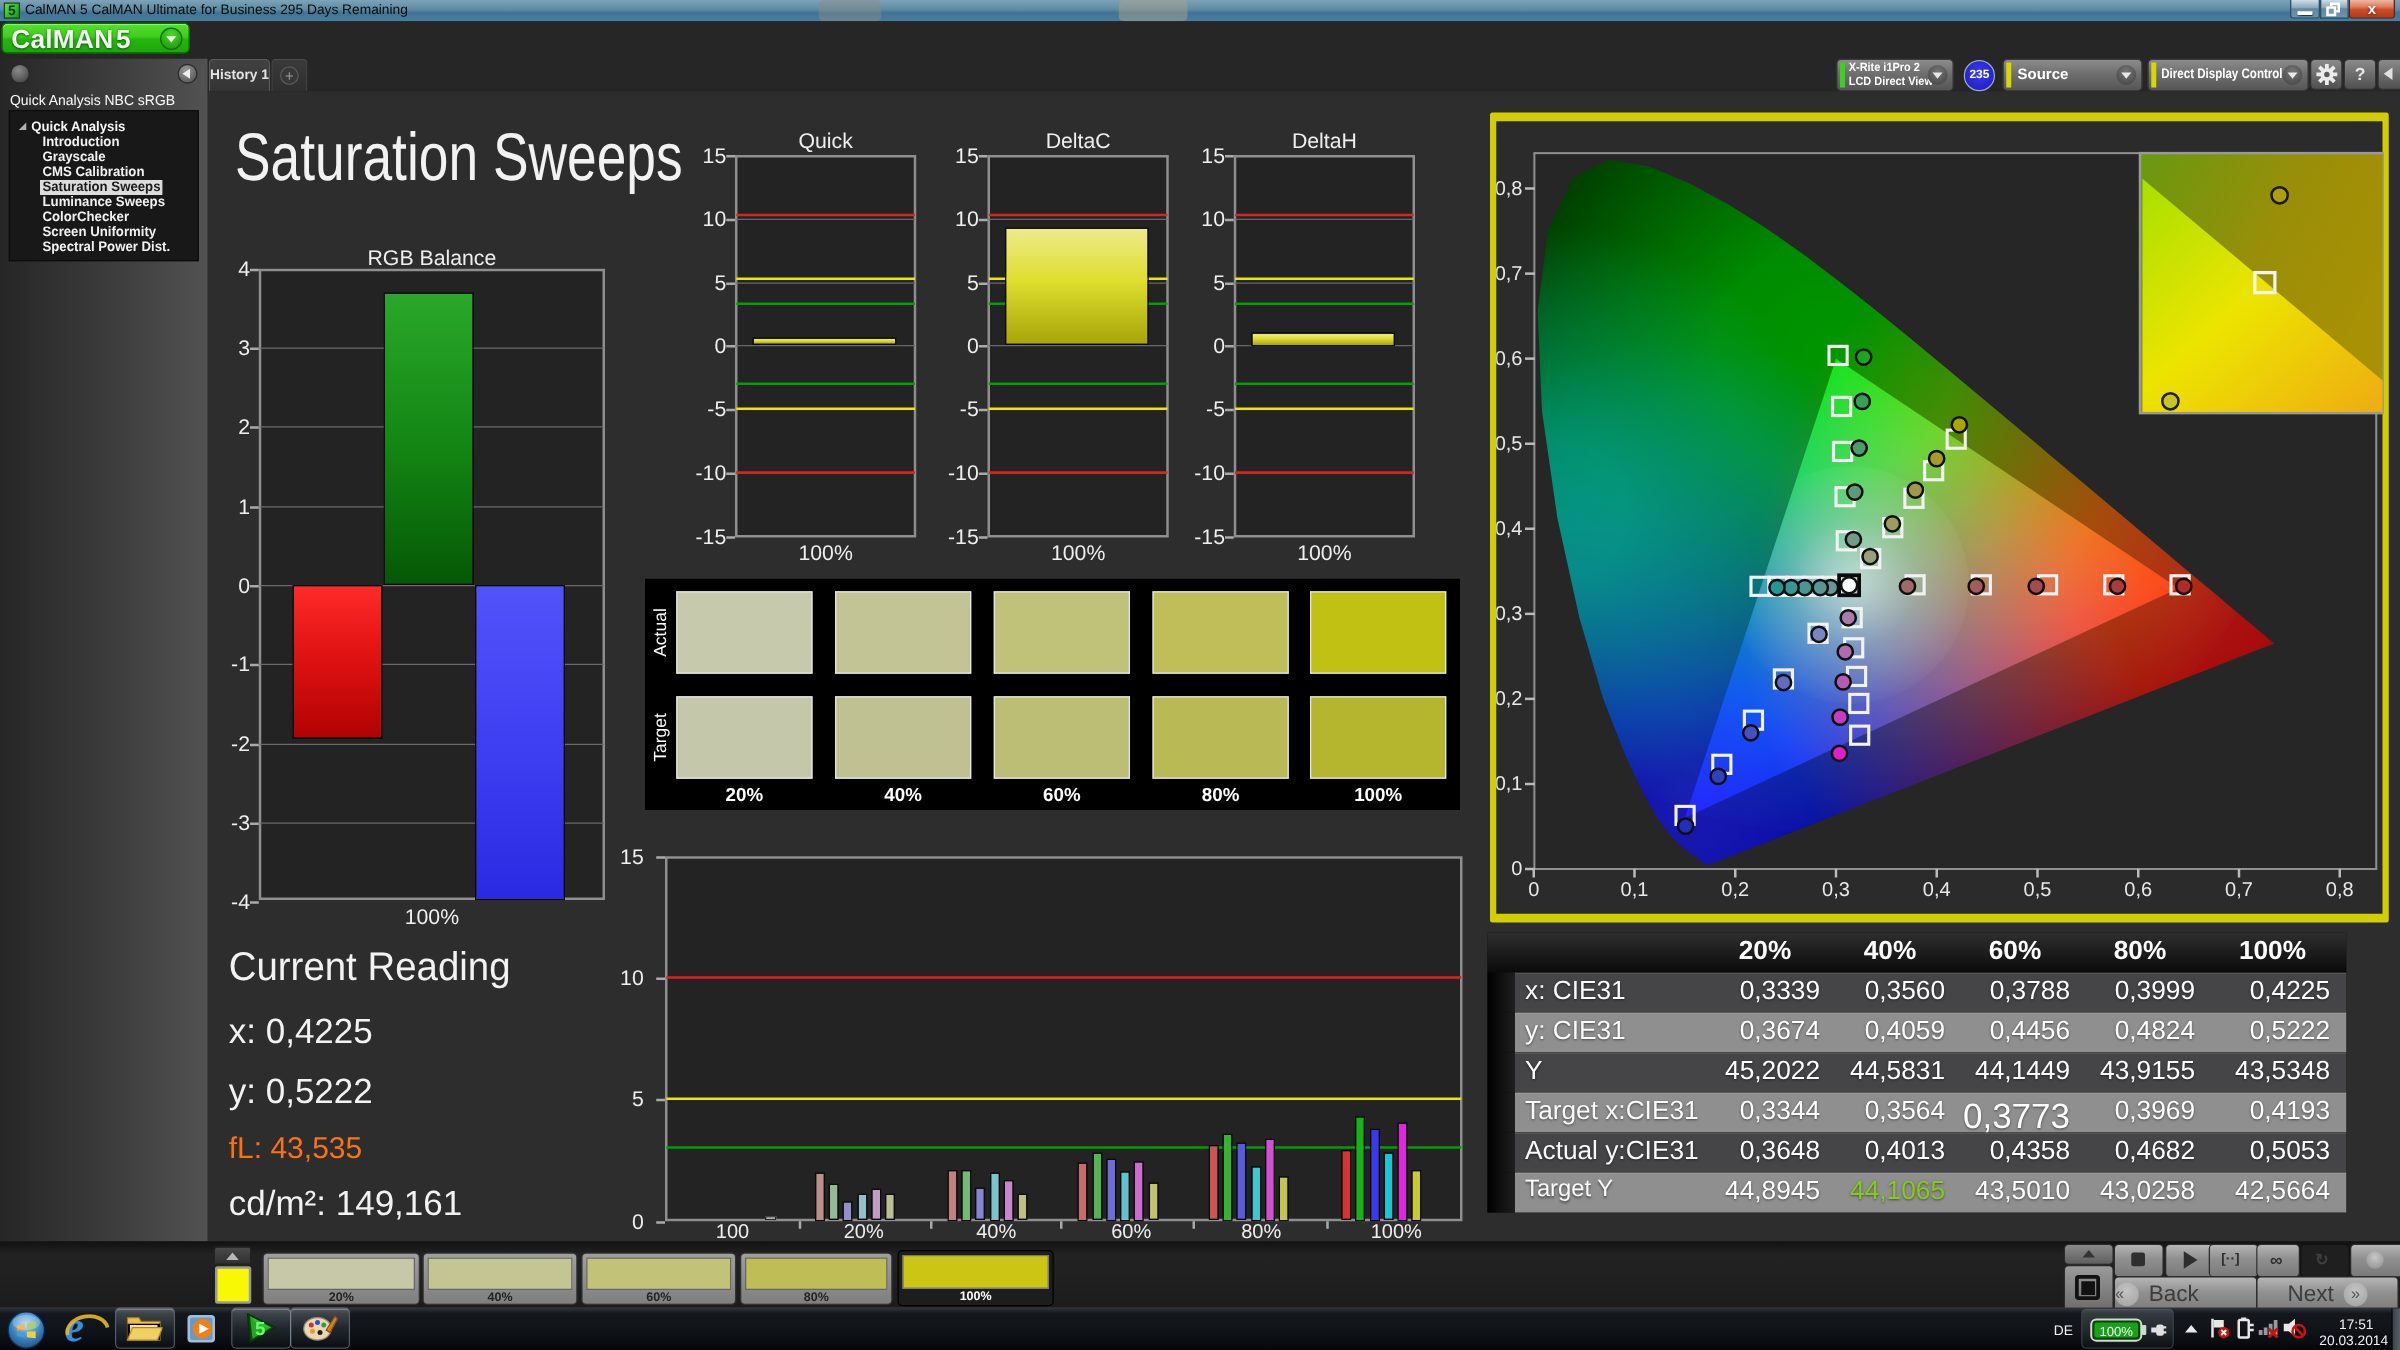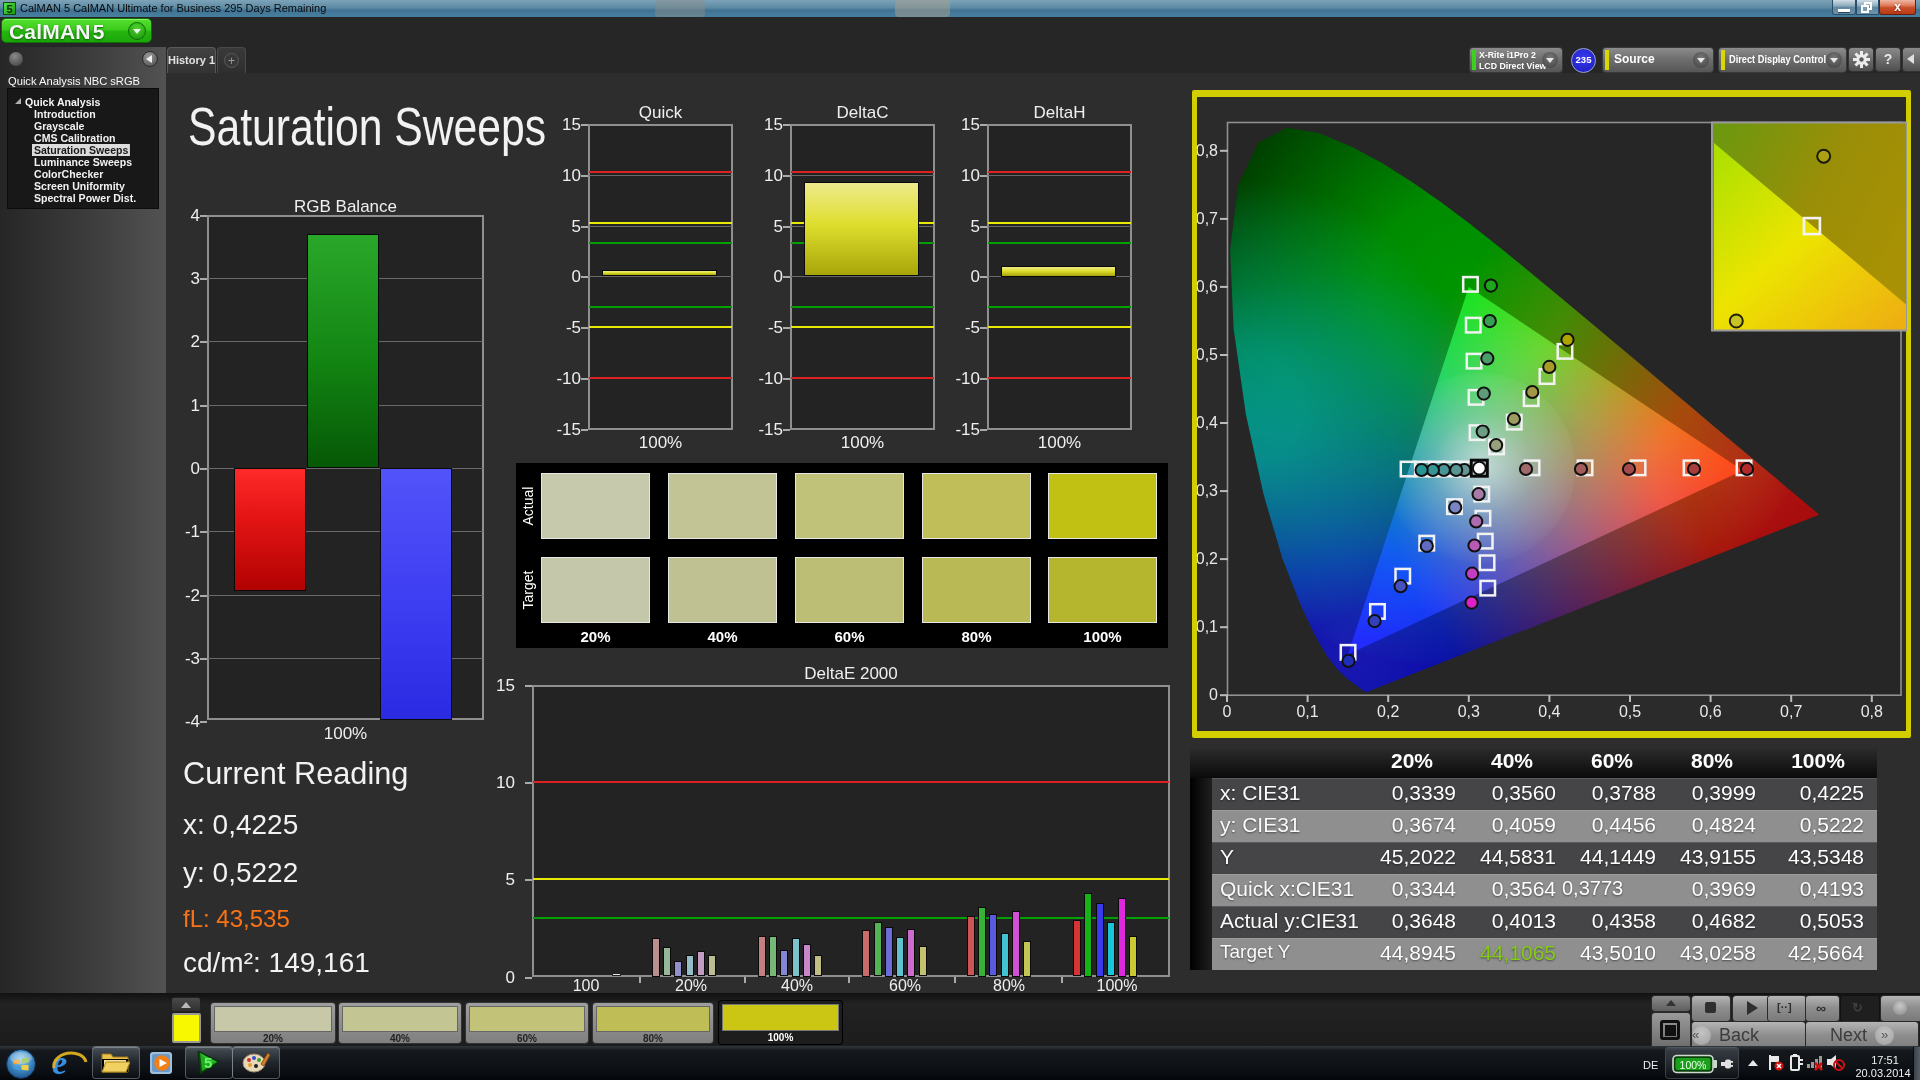--- a/index.html
+++ b/index.html
@@ -245,21 +245,20 @@
     <div class="sw" style="left:541px;top:557px;width:109px;height:66px;background:#c5c7aa"></div>
     <div class="sw" style="left:668px;top:557px;width:109px;height:66px;background:#bfc192"></div>
     <div class="sw" style="left:795px;top:557px;width:109px;height:66px;background:#bdbe76"></div>
     <div class="sw" style="left:922px;top:557px;width:109px;height:66px;background:#b9b955"></div>
     <div class="sw" style="left:1048px;top:557px;width:109px;height:66px;background:#b5b62e"></div>
     <div class="swl" style="left:541px;top:628px;width:109px">20%</div>
     <div class="swl" style="left:668px;top:628px;width:109px">40%</div>
     <div class="swl" style="left:795px;top:628px;width:109px">60%</div>
     <div class="swl" style="left:922px;top:628px;width:109px">80%</div>
     <div class="swl" style="left:1048px;top:628px;width:109px">100%</div>
-<div class="glabel" style="left:532px;top:664px;width:638px;text-align:center">DeltaE 2000</div>
     <div class="chart" style="left:532px;top:685px;width:638px;height:292px"></div>
     <div class="abs" style="left:533px;top:781px;width:636px;height:2px;background:#e02020"></div>
     <div class="abs" style="left:533px;top:878px;width:636px;height:2px;background:#e8e800"></div>
     <div class="abs" style="left:533px;top:917px;width:636px;height:2px;background:#00a000"></div>
     <div class="ylab" style="left:475px;top:968px;width:40px">0</div>
     <div class="tick" style="left:525px;top:977px"></div>
     <div class="ylab" style="left:475px;top:870px;width:40px">5</div>
     <div class="tick" style="left:525px;top:879px"></div>
     <div class="ylab" style="left:475px;top:773px;width:40px">10</div>
     <div class="tick" style="left:525px;top:782px"></div>
@@ -528,24 +527,24 @@
     <div class="abs" style="left:1212px;top:842px;width:665px;height:32px;background:#454547;box-shadow:inset 0 1px 0 rgba(255,255,255,0.12)"></div>
     <div class="abs" style="left:1190px;top:842px;width:22px;height:32px;background:linear-gradient(90deg,#000,#1f1f1f)"></div>
     <div class="abs" style="left:1220px;top:845px;font-size:21px;color:#fafafa;text-shadow:0 1px 2px rgba(0,0,0,.5)">Y</div>
     <div class="abs" style="left:1362px;top:845px;width:94px;text-align:right;font-size:21px;color:#fff;text-shadow:0 1px 2px rgba(0,0,0,.5)">45,2022</div>
     <div class="abs" style="left:1462px;top:845px;width:94px;text-align:right;font-size:21px;color:#fff;text-shadow:0 1px 2px rgba(0,0,0,.5)">44,5831</div>
     <div class="abs" style="left:1562px;top:845px;width:94px;text-align:right;font-size:21px;color:#fff;text-shadow:0 1px 2px rgba(0,0,0,.5)">44,1449</div>
     <div class="abs" style="left:1662px;top:845px;width:94px;text-align:right;font-size:21px;color:#fff;text-shadow:0 1px 2px rgba(0,0,0,.5)">43,9155</div>
     <div class="abs" style="left:1766px;top:845px;width:98px;text-align:right;font-size:21px;color:#fff;text-shadow:0 1px 2px rgba(0,0,0,.5)">43,5348</div>
     <div class="abs" style="left:1212px;top:874px;width:665px;height:32px;background:#8f8f8f;box-shadow:inset 0 1px 0 rgba(255,255,255,0.12)"></div>
     <div class="abs" style="left:1190px;top:874px;width:22px;height:32px;background:linear-gradient(90deg,#000,#1f1f1f)"></div>
-    <div class="abs" style="left:1220px;top:877px;font-size:21px;color:#fafafa;text-shadow:0 1px 2px rgba(0,0,0,.5)">Quick x:CIE31</div>
+    <div class="abs" style="left:1220px;top:877px;font-size:21px;color:#fafafa;text-shadow:0 1px 2px rgba(0,0,0,.5)">Target x:CIE31</div>
     <div class="abs" style="left:1362px;top:877px;width:94px;text-align:right;font-size:21px;color:#fff;text-shadow:0 1px 2px rgba(0,0,0,.5)">0,3344</div>
     <div class="abs" style="left:1462px;top:877px;width:94px;text-align:right;font-size:21px;color:#fff;text-shadow:0 1px 2px rgba(0,0,0,.5)">0,3564</div>
-    <div class="abs" style="left:1562px;top:877px;width:94px;font-size:20px;color:#fff;text-shadow:0 1px 2px rgba(0,0,0,.5)">0,3773</div>
+    <div class="abs" style="left:1562px;top:877px;width:94px;text-align:right;font-size:28px;color:#fff;text-shadow:0 1px 2px rgba(0,0,0,.5)">0,3773</div>
     <div class="abs" style="left:1662px;top:877px;width:94px;text-align:right;font-size:21px;color:#fff;text-shadow:0 1px 2px rgba(0,0,0,.5)">0,3969</div>
     <div class="abs" style="left:1766px;top:877px;width:98px;text-align:right;font-size:21px;color:#fff;text-shadow:0 1px 2px rgba(0,0,0,.5)">0,4193</div>
     <div class="abs" style="left:1212px;top:906px;width:665px;height:32px;background:#454547;box-shadow:inset 0 1px 0 rgba(255,255,255,0.12)"></div>
     <div class="abs" style="left:1190px;top:906px;width:22px;height:32px;background:linear-gradient(90deg,#000,#1f1f1f)"></div>
     <div class="abs" style="left:1220px;top:909px;font-size:21px;color:#fafafa;text-shadow:0 1px 2px rgba(0,0,0,.5)">Actual y:CIE31</div>
     <div class="abs" style="left:1362px;top:909px;width:94px;text-align:right;font-size:21px;color:#fff;text-shadow:0 1px 2px rgba(0,0,0,.5)">0,3648</div>
     <div class="abs" style="left:1462px;top:909px;width:94px;text-align:right;font-size:21px;color:#fff;text-shadow:0 1px 2px rgba(0,0,0,.5)">0,4013</div>
     <div class="abs" style="left:1562px;top:909px;width:94px;text-align:right;font-size:21px;color:#fff;text-shadow:0 1px 2px rgba(0,0,0,.5)">0,4358</div>
     <div class="abs" style="left:1662px;top:909px;width:94px;text-align:right;font-size:21px;color:#fff;text-shadow:0 1px 2px rgba(0,0,0,.5)">0,4682</div>
     <div class="abs" style="left:1766px;top:909px;width:98px;text-align:right;font-size:21px;color:#fff;text-shadow:0 1px 2px rgba(0,0,0,.5)">0,5053</div>

